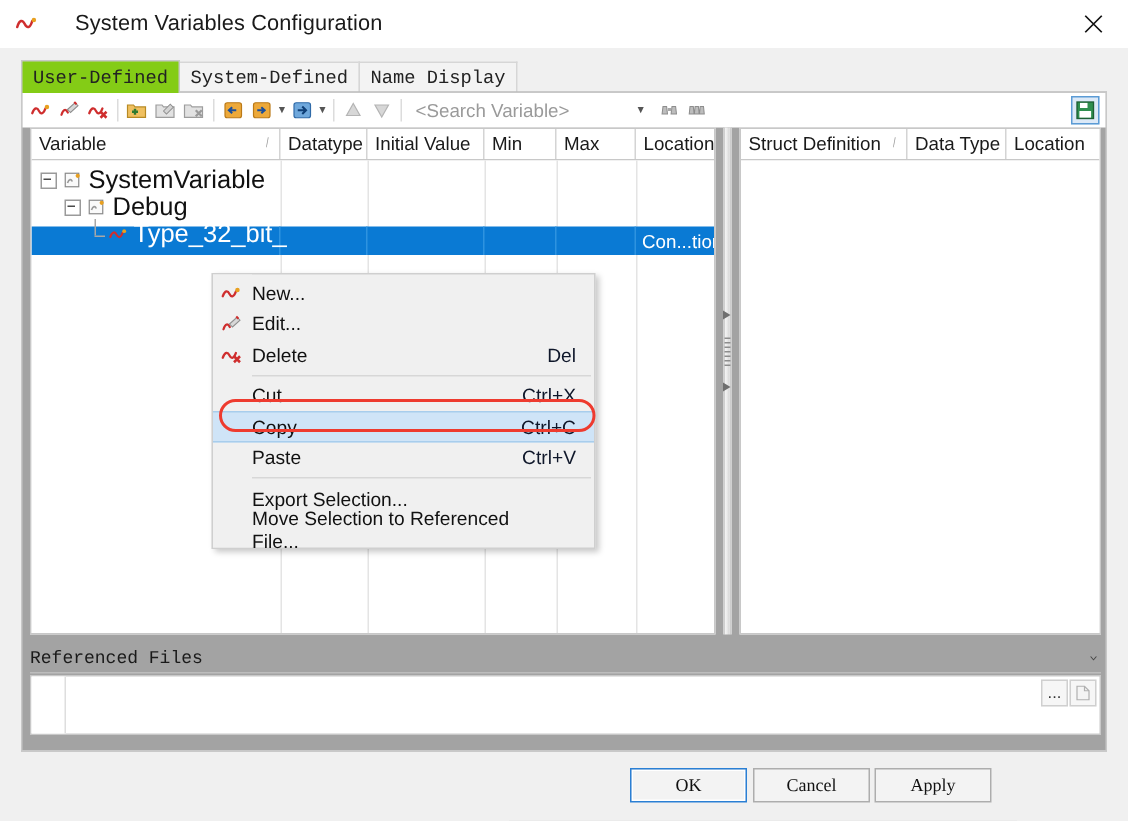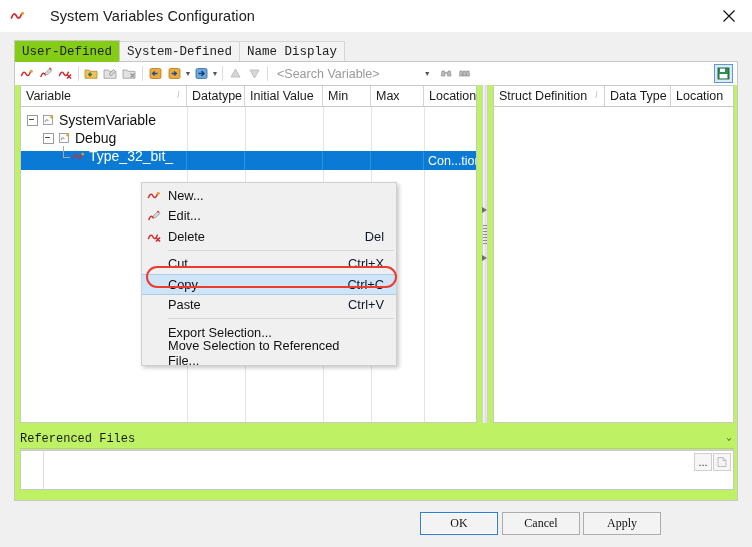--- a/index.html
+++ b/index.html
@@ -74,21 +74,21 @@
     border-color: #c8c8c8;
     height: 22px;
     position: relative;
     z-index: 3;
   }
 
   
   .panel {
     position: absolute; left: 14px; top: 29px;
     width: 724px; height: 440px;
-    background: #bef264;
+    background: #a3a3a3;
     border: 1px solid #c8c8c8;
     box-sizing: border-box;
   }
 
   
   .toolbar {
     position: absolute; left: 0; top: 0;
     width: 100%; height: 23px;
     background: #ffffff;
     display: flex; align-items: center;
@@ -176,21 +176,21 @@
     position: absolute; right: 6px; top: 4px;
     font-size: 9px; color: #9b9b9b;
     transform: scaleX(0.7);
   }
 
   
   .treearea { position: relative; background: #fff; height: 316px; }
   .trow {
     position: absolute; left: 0; height: 18px;
     display: flex; align-items: center;
-    font-size: 14px; color: #111;
+    font-size: 17px; color: #111;
     white-space: nowrap;
   }
   .twist {
     width: 9px; height: 9px; border: 1px solid #9a9a9a;
     background: #fff; position: relative; flex: none;
     margin-right: 4px;
   }
   .twist::before {
     content: ""; position: absolute; left: 1px; top: 3px;
     width: 5px; height: 1px; background: #4a4a4a;

